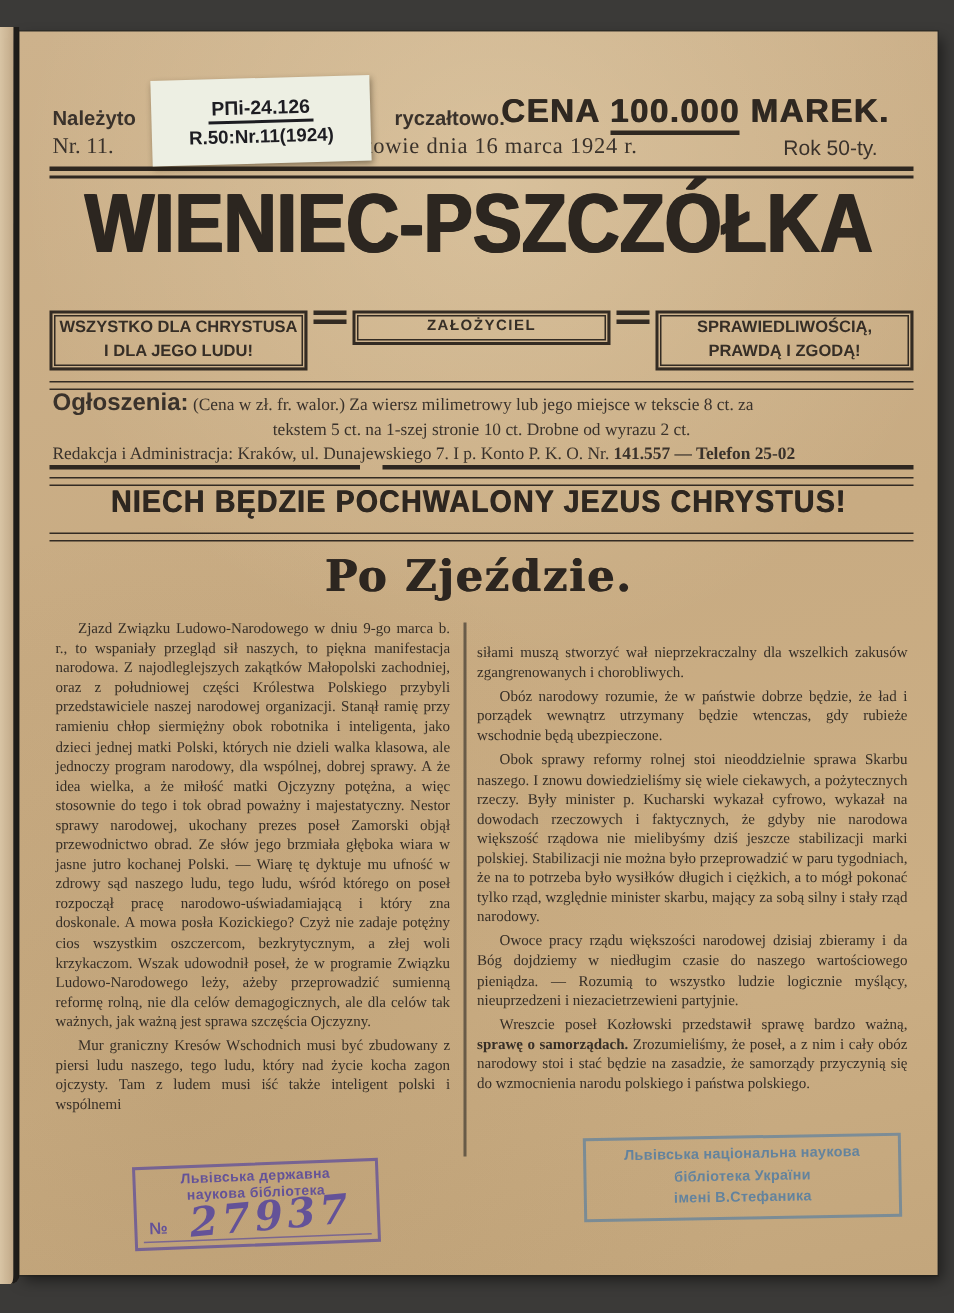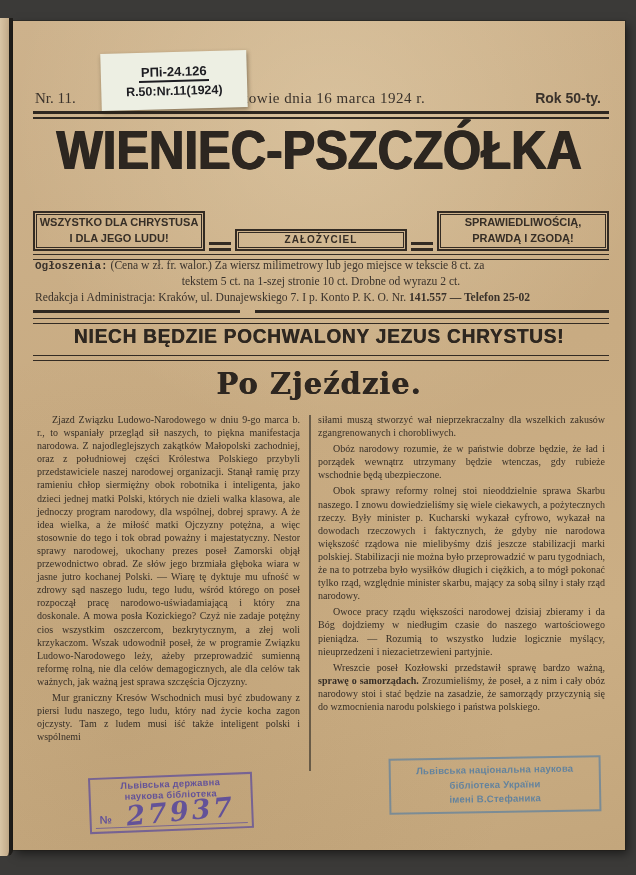--- a/index.html
+++ b/index.html
@@ -47,72 +47,72 @@
     display:flex;flex-direction:column;align-items:center;justify-content:center;
     font-family:"Liberation Sans",sans-serif;font-weight:bold;color:#1d1d22;
     z-index:5;
   }
   .sticker .l1{font-size:13px;border-bottom:2px solid #1d1d22;padding:0 2px 1px;}
   .sticker .l2{font-size:12.5px;margin-top:2px;}
   
   .issueline{top:69px;left:22px;right:18px;height:18px;font-size:15px;color:#3a322b;}
   .issue-no{position:absolute;left:0;top:0;}
   .issue-date{position:absolute;left:0;right:0;text-align:center;top:0;letter-spacing:.5px;}
-  .issue-year{position:absolute;right:6px;top:0;font-family:"Liberation Sans",sans-serif;font-weight:bold;font-size:14px;}
+  .issue-year{position:absolute;right:22px;top:0;font-family:"Liberation Sans",sans-serif;font-weight:normal;font-size:14px;}
   
   .rule-heavy{left:20px;right:16px;height:3px;border-top:3px solid #2e2720;border-bottom:2px solid #2e2720;}
   .r1{top:90px;}
   .rule-thin2{left:20px;right:16px;height:4px;border-top:1.6px solid #332b23;border-bottom:1.6px solid #332b23;}
   
   .masthead{top:97px;left:0;right:0;text-align:center;
     font-family:"Liberation Sans",sans-serif;font-weight:bold;font-size:49px;
     color:#2c2620;letter-spacing:0px;white-space:nowrap;
     transform:scale(1.0,1.14);transform-origin:center top;
     text-shadow:1px 0 0 #2c2620, -0.5px 0 0 #2c2620;
   }
   .subtitle{top:163px;left:0;right:0;text-align:center;
     font-family:"Liberation Sans",sans-serif;font-weight:bold;font-size:16px;
     color:#332b24;letter-spacing:.4px;text-shadow:.4px 0 0 #332b24;white-space:nowrap;}
   
-  .boxrow{top:186px;left:20px;right:16px;height:44px;display:flex;align-items:flex-end;}
+  .boxrow{top:186px;left:20px;right:16px;height:44px;display:flex;align-items:flex-start;}
   .mbox{
     flex:1;border:2px solid #332b23;box-shadow:inset 0 0 0 1px #cdb28c, inset 0 0 0 2px #332b23;
     display:flex;flex-direction:column;align-items:center;justify-content:center;
     font-family:"Liberation Sans",sans-serif;font-weight:bold;color:#362e26;
     font-size:11px;line-height:1.45;white-space:nowrap;padding:2px 4px;
   }
   .connector{width:22px;display:flex;flex-direction:column;justify-content:center;gap:3px;padding:0 4px;}
   .connector i{display:block;height:3px;background:#332b23;}
   
   .infoblock{top:238px;left:22px;right:18px;font-size:11.6px;color:#3a322b;line-height:1.28;}
   .infoblock .b{font-weight:bold;}
   .il{margin:0 0 1px 0;}
   .il-center{text-align:center;}
-  .il-sans{font-family:Liberation Mono, monospace;font-size:11px;}
+  .il-sans{font-family:Liberation Sans, sans-serif;font-size:16px;}
   
   .brokenrule{top:289px;left:20px;right:16px;height:3px;}
   .brokenrule i{position:absolute;top:0;height:3px;background:#2e2720;}
   .brokenrule .s1{left:0;width:36%;}
   .brokenrule .s2{left:38.5%;right:0;}
   
   .bn-r1{top:297px;}
   .bn-r2{top:334px;}
   .banner{top:303px;left:0;right:0;text-align:center;
     font-family:"Liberation Sans",sans-serif;font-weight:bold;font-size:19px;
     color:#2e2720;letter-spacing:.8px;text-shadow:.5px 0 0 #2e2720;white-space:nowrap;
     transform:scaleY(1.1);transform-origin:center top;}
   
   .headline{top:346px;left:0;right:0;text-align:center;
     font-family:"DejaVu Serif",serif;font-weight:bold;font-size:29px;color:#2d2620;
     letter-spacing:1px;text-shadow:.5px 0 0 #2d2620;}
   
   .columns{top:392px;left:24px;right:20px;display:flex;}
   .col{font-size:10px;line-height:1.31;text-align:justify;color:#362e26;}
   .col-left{width:264px;}
-  .col-right{width:288px;}
+  .col-right{width:288px;margin-top:16px;}
   .col-divider{width:2px;background:#4a4136;margin:2px 7px 0 9px;height:356px;opacity:.75;}
   .col p{margin:0 0 3px 0;text-indent:15px;}
   .col p.noindent{text-indent:0;}
   .col .b{font-weight:bold;}
   
   .stamp-purple{
     top:754px;left:76px;width:152px;height:50px;
     color:#5a4a9c;border:2px solid rgba(90,74,156,.8);
     transform:rotate(-2.2deg);opacity:.9;
     font-family:"Liberation Sans",sans-serif;font-weight:bold;
@@ -135,20 +135,25 @@
     font-size:9.6px;line-height:1.5;letter-spacing:.2px;white-space:nowrap;
   }
 </style>
 </head>
 <body>
 
 <div class="side-page"></div>
 
 <div class="paper">
 
+  <div class="abs topline">
+    <span class="frag frag-left">Należyto</span>
+    <span class="frag frag-mid">ryczałtowo.</span>
+    <span class="price"><span>CENA </span><span class="u">100.000</span><span> MAREK.</span></span>
+  </div>
 
   <div class="abs sticker">
     <span class="l1">РПі-24.126</span>
 
     <span class="l2">R.50:Nr.11(1924)</span>
   </div>
 
   <div class="abs issueline">
     <span class="issue-no">Nr. 11.</span>
     <span class="issue-date">Krakowie dnia 16 marca 1924 r.</span>

